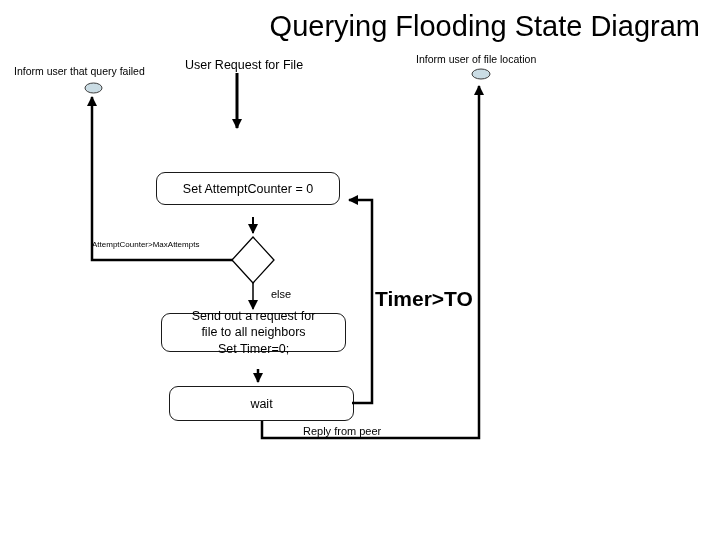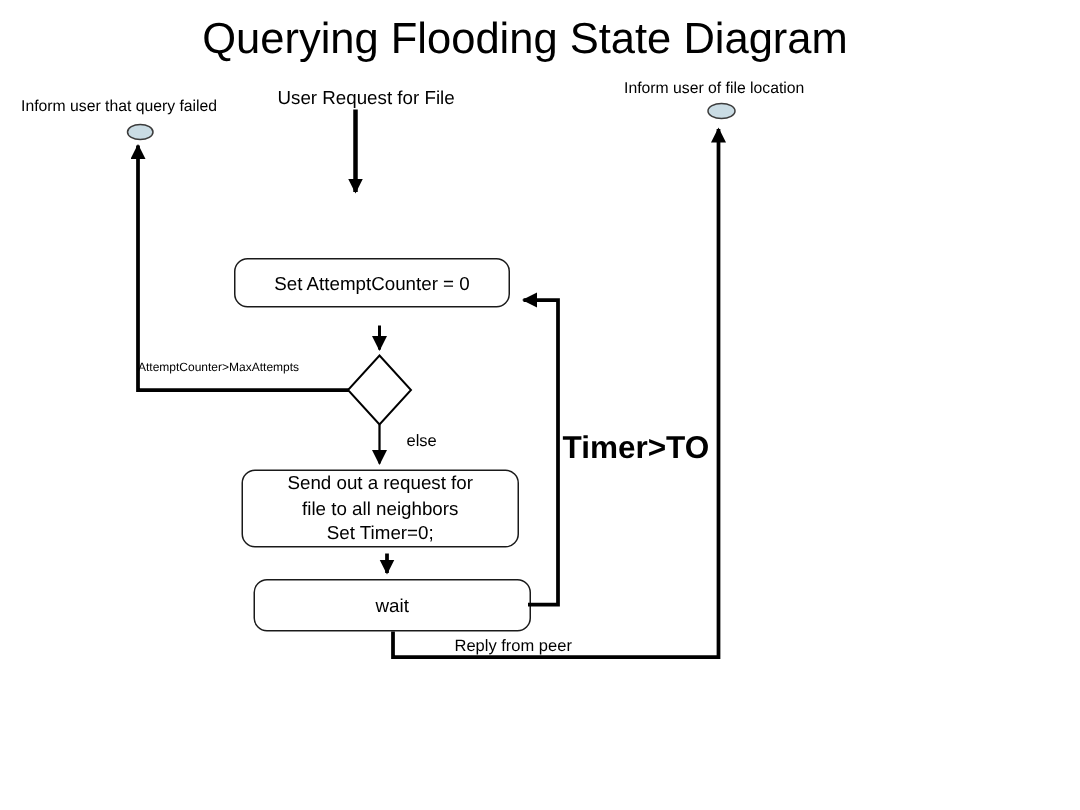--- a/index.html
+++ b/index.html
@@ -14,21 +14,21 @@
     background:var(--background);
   }
   #slide{
     position:relative;
     width:720px;height:540px;
     background:var(--background);
     overflow:hidden;
   }
   .title{
     position:absolute;top:10px;left:0;width:700px;
-    text-align:center;
+    text-align:right;
     font-size:29px;color:#000;
     letter-spacing:0px;
     white-space:nowrap;
   }
   .lbl{position:absolute;color:#000;white-space:nowrap;}
   .lbl-failed{left:14px;top:65px;font-size:10.5px;}
   .lbl-request{left:185px;top:58px;font-size:12.5px;}
   .lbl-location{left:416px;top:53px;font-size:10.5px;}
   .lbl-max{left:92px;top:240px;font-size:8px;}
   .lbl-else{left:271px;top:288px;font-size:11px;}
@@ -39,21 +39,21 @@
     box-sizing:border-box;
     background:#fff;
     border:1.4px solid var(--box-border);
     border-radius:9px;
     display:flex;align-items:center;justify-content:center;
     font-size:12.5px;color:#000;
     text-align:center;
   }
   .node-set{left:156px;top:133px;width:184px;height:33px;margin-top:39px;}
   .node-inc{left:159px;top:183px;width:186px;height:34px;}
-  .node-send{left:161px;top:313px;width:185px;height:52px;flex-direction:column;line-height:16.5px;}
+  .node-send{left:161px;top:313px;width:185px;height:39px;flex-direction:column;line-height:16.5px;}
   .node-wait{left:169px;top:386px;width:185px;height:35px;}
   svg.overlay{position:absolute;left:0;top:0;pointer-events:none;}
   .connector{stroke:var(--line);fill:none;}
   .shape{stroke:var(--line);}
   .terminator{fill:var(--terminator-fill);stroke:#3c3c3c;stroke-width:1;}
 </style>
 </head>
 <body>
 
 <div id="slide">

